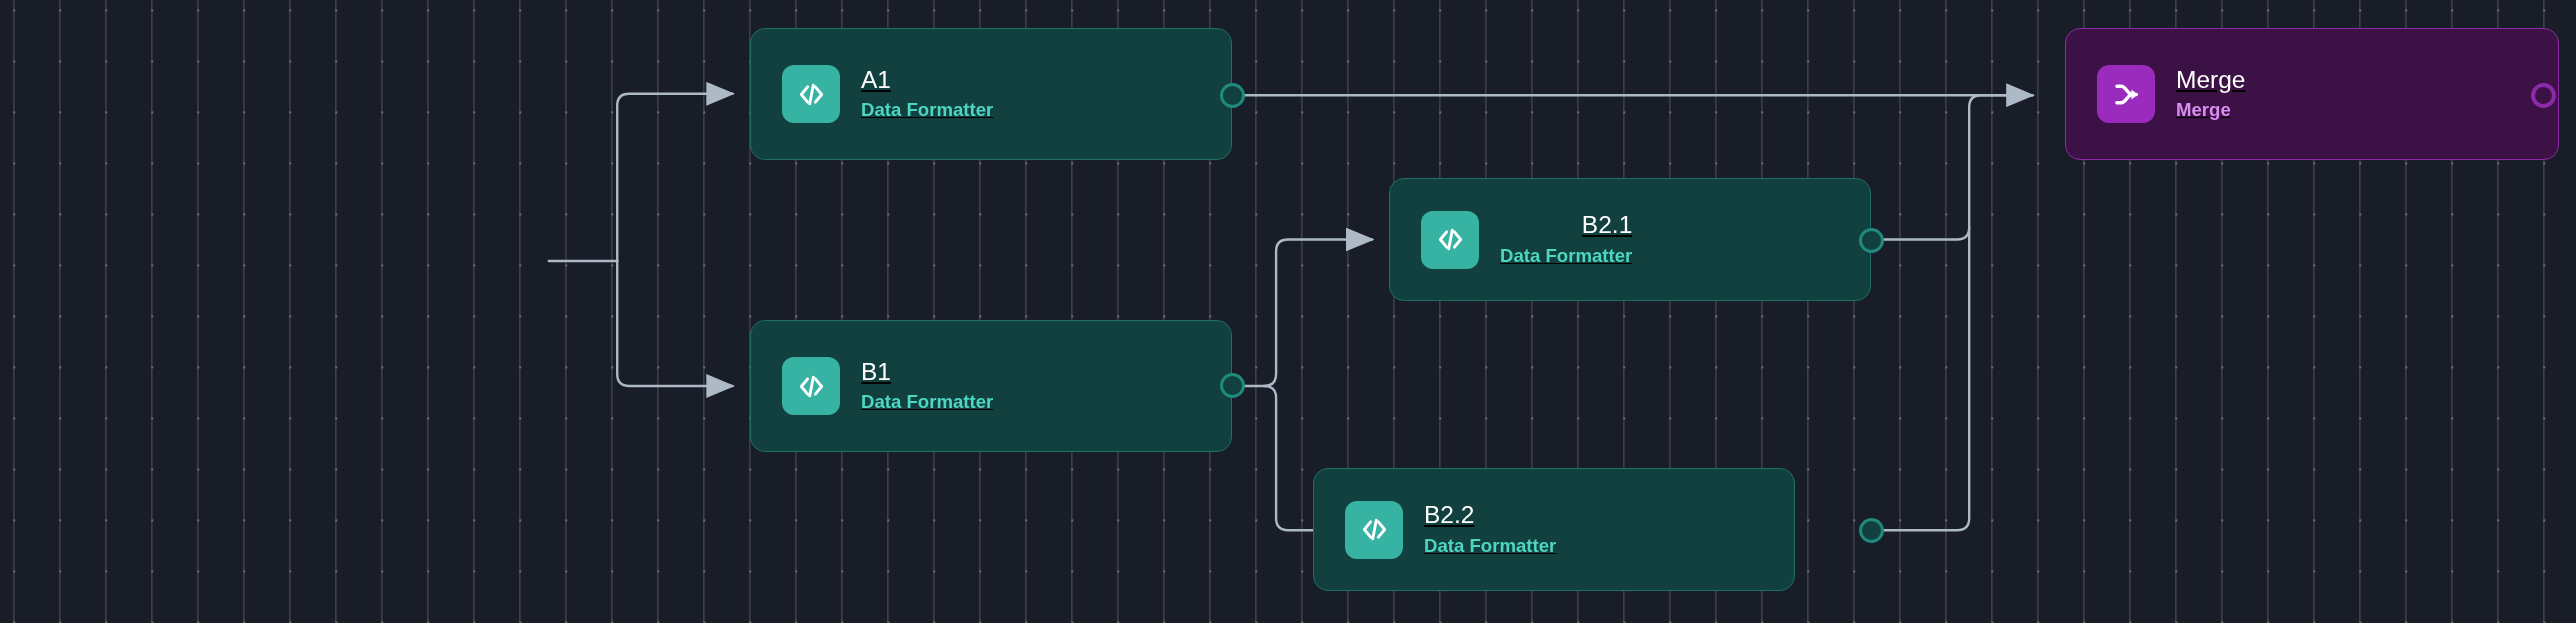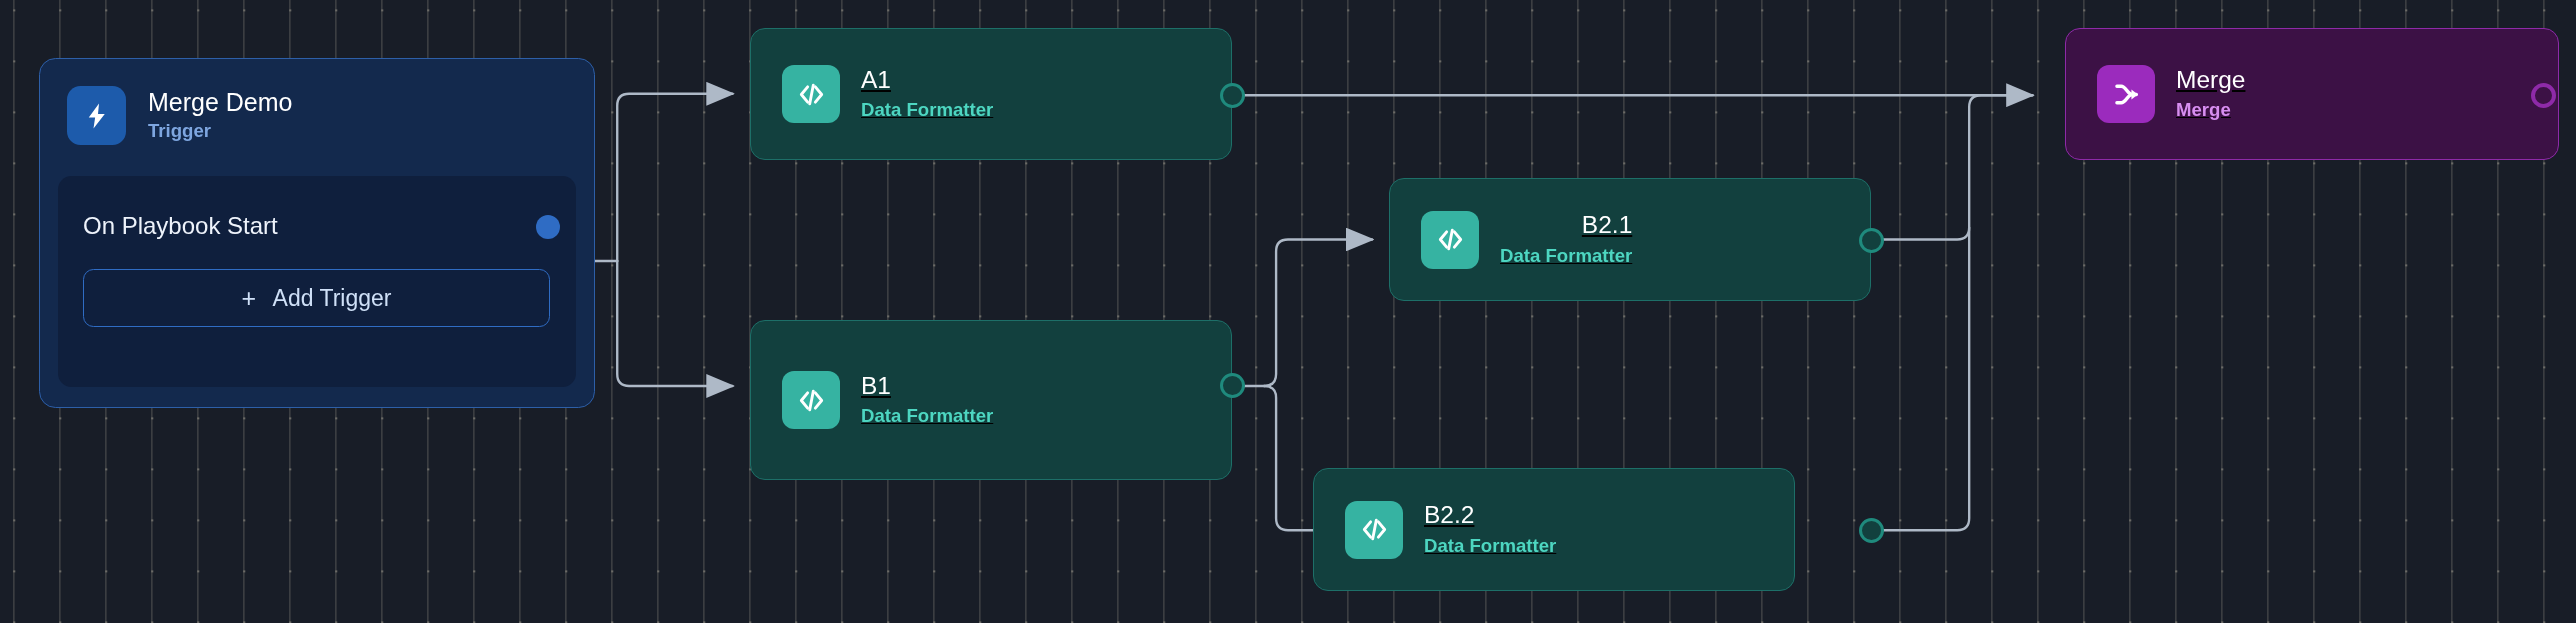--- a/index.html
+++ b/index.html
@@ -187,59 +187,37 @@
       <path d="M1700,519 Q1716,519 1716,503 L1716,338 Q1716,322 1732,322 L1845,322" marker-end="url(#arrow)"></path>
 
       <path d="M1700,519 Q1716,519 1716,535 L1716,697 Q1716,713 1732,713 L1845,713" marker-end="url(#arrow)"></path>
 
       <path d="M2526,322 L2632,322 Q2648,322 2648,306 L2648,144 Q2648,128 2664,128 L2733,128"></path>
 
       <path d="M2526,713 L2632,713 Q2648,713 2648,697 L2648,306"></path>
     </g>
   </svg>
 
-  <div class="trigger-card">
-    <div class="trigger-head">
-      <div class="trigger-icon">
-        <svg viewBox="0 0 24 24" aria-hidden="true">
-          <path d="M13.6 2 L5.4 13.2 h5.1 L9.2 22 L18.2 10.4 h-5.4 z" fill="#ffffff"></path>
-        </svg>
-      </div>
-      <div class="trigger-titles">
-        <div class="trigger-title">Merge Demo</div>
-        <div class="trigger-sub">Trigger</div>
-      </div>
-    </div>
-
-    <div class="trigger-inner">
-      <div class="playbook-row">On Playbook Start</div>
-      <div class="out-port-blue"></div>
-      <div class="add-trigger-btn">
-        <span class="plus-glyph">+</span>
-        <span>Add Trigger</span>
-      </div>
-    </div>
-  </div>
 
   <div class="node teal" style="left:750px; top:28px; width:482px; height:132px;">
     <div class="node-icon">
       <svg viewBox="0 0 24 24" aria-hidden="true">
         <path d="M9.2 6.4 L4.6 12 L9.2 17.6" fill="none" stroke="#ffffff" stroke-width="2.1" stroke-linecap="round" stroke-linejoin="round"></path>
         <path d="M14.8 6.4 L19.4 12 L14.8 17.6" fill="none" stroke="#ffffff" stroke-width="2.1" stroke-linecap="round" stroke-linejoin="round"></path>
         <path d="M13.3 5.2 L10.7 18.8" fill="none" stroke="#ffffff" stroke-width="2.1" stroke-linecap="round"></path>
       </svg>
     </div>
     <div class="node-titles">
       <div class="node-title">A1</div>
       <div class="node-sub">Data Formatter</div>
     </div>
   </div>
   <div class="port-ring teal" style="left:1220px; top:83px;"></div>
 
-  <div class="node teal" style="left:750px; top:320px; width:482px; height:160px;">
+  <div class="node teal" style="left:750px; top:320px; width:482px; height:132px;">
     <div class="node-icon">
       <svg viewBox="0 0 24 24" aria-hidden="true">
         <path d="M9.2 6.4 L4.6 12 L9.2 17.6" fill="none" stroke="#ffffff" stroke-width="2.1" stroke-linecap="round" stroke-linejoin="round"></path>
         <path d="M14.8 6.4 L19.4 12 L14.8 17.6" fill="none" stroke="#ffffff" stroke-width="2.1" stroke-linecap="round" stroke-linejoin="round"></path>
         <path d="M13.3 5.2 L10.7 18.8" fill="none" stroke="#ffffff" stroke-width="2.1" stroke-linecap="round"></path>
       </svg>
     </div>
     <div class="node-titles">
       <div class="node-title">B1</div>
       <div class="node-sub">Data Formatter</div>

